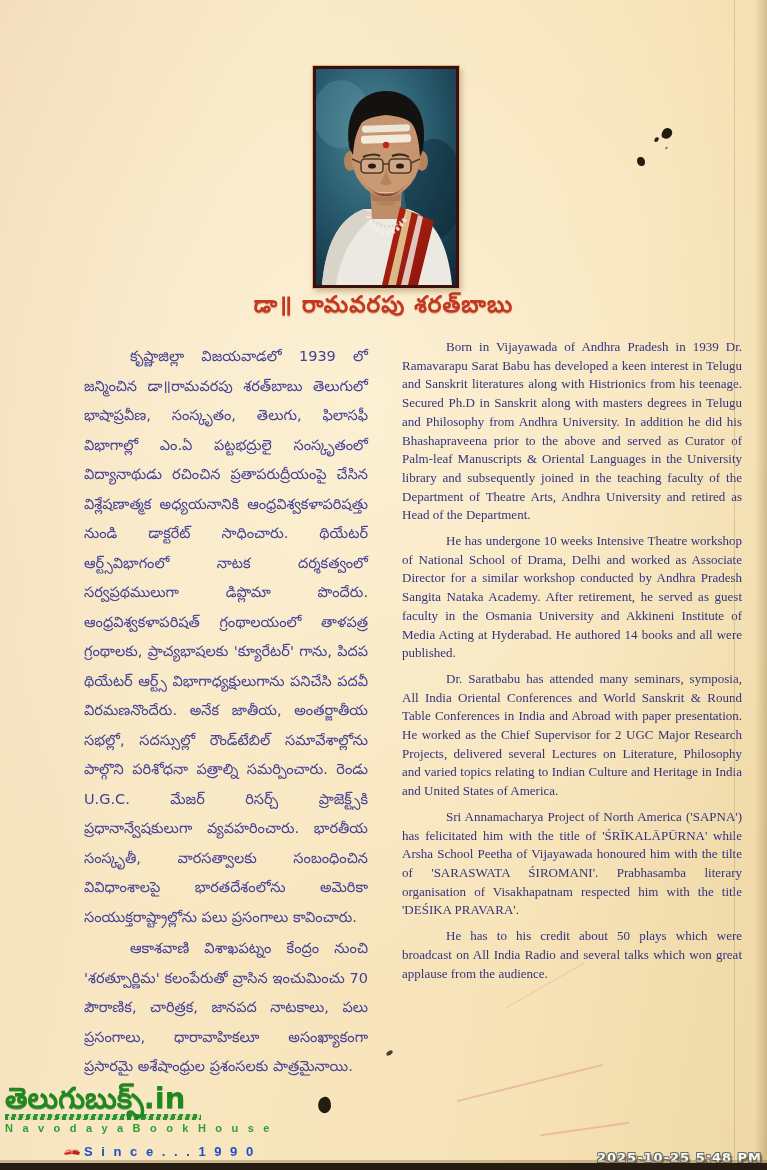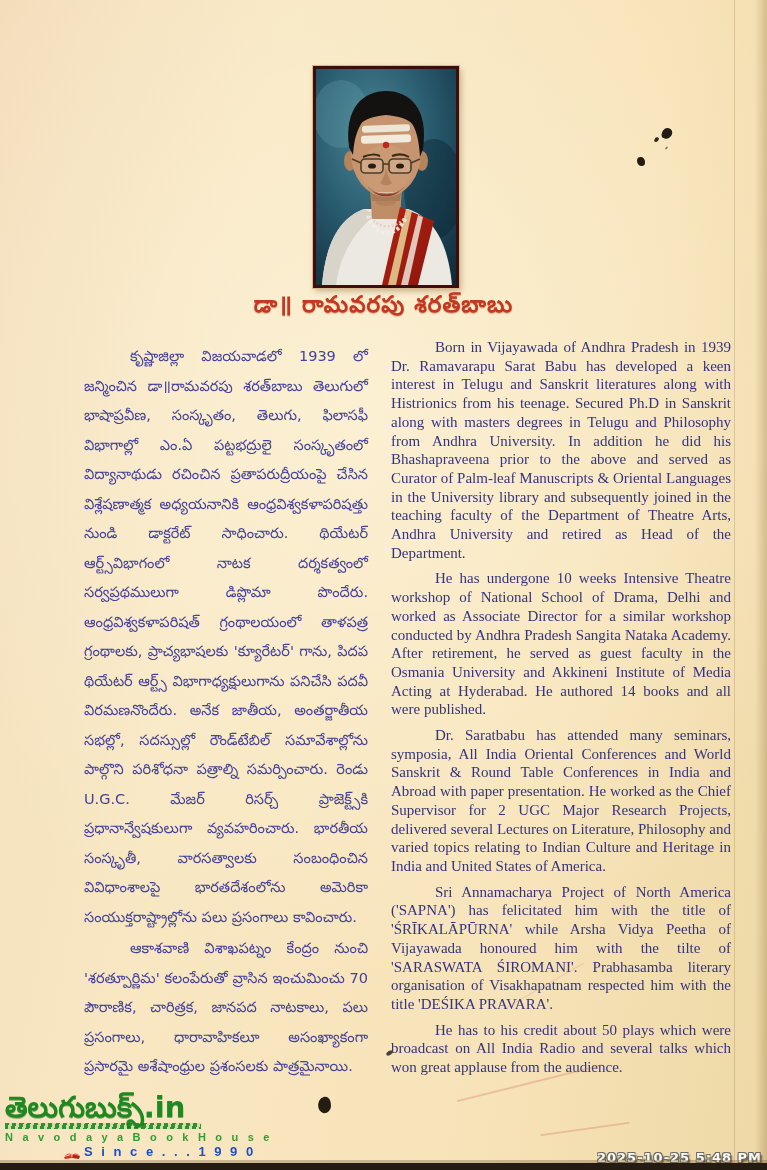--- a/index.html
+++ b/index.html
@@ -36,23 +36,23 @@
   
   .col { position: absolute; text-align: justify; }
   .col-telugu {
     left: 84px; top: 342px; width: 284px;
     font-family: "DejaVu Sans", sans-serif;
     font-size: 14.5px; line-height: 29.5px;
     color: #43419a;
   }
   .col-telugu p { text-indent: 46px; margin-bottom: 2px; }
   .col-english {
-    left: 391px; top: 338px; width: 340px;
+    left: 402px; top: 338px; width: 340px;
     font-family: "Liberation Serif", serif;
-    font-size: 15px; line-height: 18.7px;
+    font-size: 13px; line-height: 18.7px;
     color: #34347f;
   }
   .col-english p { text-indent: 44px; margin-bottom: 7px; }
   
   .watermark { position: absolute; left: 5px; bottom: 11px; }
   .wm-site {
     font-family: "DejaVu Sans", sans-serif;
     font-size: 29px; font-weight: 700; line-height: 30px;
     color: #1c8a1e;
     text-shadow: 0 1px 0 rgba(10,70,10,.45);
@@ -60,21 +60,21 @@
   }
   .wm-strip {
     width: 196px; height: 6px; margin: 1px 0 2px 0;
     background: repeating-linear-gradient(105deg, #2d9330 0 4px, rgba(45,147,48,.15) 4px 7px);
   }
   .wm-publisher {
     font-family: "Liberation Sans", sans-serif;
     font-size: 11px; font-weight: 700; letter-spacing: 3.2px;
     color: #2f9e33;
   }
-  .wm-since-row { display: flex; align-items: flex-end; margin-left: 58px; margin-top: 1px; }
+  .wm-since-row { display: flex; align-items: flex-start; margin-left: 58px; margin-top: 10px; }
   .wm-since {
     font-family: "Liberation Sans", sans-serif;
     font-size: 13px; font-weight: 700; letter-spacing: 2.5px;
     color: #1d4fc6;
   }
   .book-icon { margin-right: 3px; }
   
   .timestamp {
     position: absolute; right: 5px; bottom: 5px;
     font-family: "DejaVu Sans", sans-serif;
@@ -176,21 +176,21 @@
 
   <div class="col col-telugu">
     <p>కృష్ణాజిల్లా విజయవాడలో 1939 లో జన్మించిన డా॥రామవరపు శరత్‌బాబు తెలుగులో భాషాప్రవీణ, సంస్కృతం, తెలుగు, ఫిలాసఫీ విభాగాల్లో ఎం.ఏ పట్టభద్రులై సంస్కృతంలో విద్యానాథుడు రచించిన ప్రతాపరుద్రీయంపై చేసిన విశ్లేషణాత్మక అధ్యయనానికి ఆంధ్రవిశ్వకళాపరిషత్తు నుండి డాక్టరేట్ సాధించారు. థియేటర్ ఆర్ట్స్‌విభాగంలో నాటక దర్శకత్వంలో సర్వప్రథములుగా డిప్లొమా పొందేరు. ఆంధ్రవిశ్వకళాపరిషత్ గ్రంథాలయంలో తాళపత్ర గ్రంథాలకు, ప్రాచ్యభాషలకు 'క్యూరేటర్' గాను, పిదప థియేటర్ ఆర్ట్స్ విభాగాధ్యక్షులుగాను పనిచేసి పదవీ విరమణనొందేరు. అనేక జాతీయ, అంతర్జాతీయ సభల్లో, సదస్సుల్లో రౌండ్‌టేబిల్ సమావేశాల్లోను పాల్గొని పరిశోధనా పత్రాల్ని సమర్పించారు. రెండు U.G.C. మేజర్ రిసర్చ్ ప్రాజెక్ట్స్‌కి ప్రధానాన్వేషకులుగా వ్యవహరించారు. భారతీయ సంస్కృతీ, వారసత్వాలకు సంబంధించిన వివిధాంశాలపై భారతదేశంలోను అమెరికా సంయుక్తరాష్ట్రాల్లోను పలు ప్రసంగాలు కావించారు.</p>
     <p>ఆకాశవాణి విశాఖపట్నం కేంద్రం నుంచి 'శరత్పూర్ణిమ' కలంపేరుతో వ్రాసిన ఇంచుమించు 70 పౌరాణిక, చారిత్రక, జానపద నాటకాలు, పలు ప్రసంగాలు, ధారావాహికలూ అసంఖ్యాకంగా ప్రసారమై అశేషాంధ్రుల ప్రశంసలకు పాత్రమైనాయి.</p>
   </div>
 
   <div class="col col-english">
     <p>Born in Vijayawada of Andhra Pradesh in 1939 Dr. Ramavarapu Sarat Babu has developed a keen interest in Telugu and Sanskrit literatures along with Histrionics from his teenage. Secured Ph.D in Sanskrit along with masters degrees in Telugu and Philosophy from Andhra University. In addition he did his Bhashapraveena prior to the above and served as Curator of Palm-leaf Manuscripts &amp; Oriental Languages in the University library and subsequently joined in the teaching faculty of the Department of Theatre Arts, Andhra University  and retired as Head of the Department.</p>
     <p>He has undergone 10 weeks Intensive Theatre workshop of National School of Drama, Delhi and worked as Associate Director for a similar workshop conducted by Andhra Pradesh Sangita Nataka Academy. After retirement, he served as guest faculty in the Osmania University and Akkineni Institute of Media Acting at Hyderabad. He authored 14 books and all were published.</p>
     <p>Dr. Saratbabu has attended many seminars, symposia, All India Oriental Conferences and World Sanskrit &amp; Round Table Conferences in India and Abroad with paper presentation. He worked as the Chief Supervisor for 2 UGC Major Research Projects, delivered several Lectures on Literature, Philosophy and varied topics relating to Indian Culture and Heritage in India and United States of America.</p>
-    <p>Sri Annamacharya Project of North America ('SAPNA') has felicitated him with the title of 'ŚRĪKALĀPŪRNA' while Arsha Vidya Peetha of Vijayawada honoured him with the tilte of 'SARASWATA ŚIROMANI'. Prabhasamba literary organisation of Visakhapatnam respected him with the title 'DEŚIKA PRAVARA'.</p>
+    <p>Sri Annamacharya Project of North America ('SAPNA') has felicitated him with the title of 'ŚRĪKALĀPŪRNA' while Arsha School Peetha of Vijayawada honoured him with the tilte of 'SARASWATA ŚIROMANI'. Prabhasamba literary organisation of Visakhapatnam respected him with the title 'DEŚIKA PRAVARA'.</p>
     <p>He has to his credit about 50 plays which were broadcast on All India Radio and several talks which won great applause from the audience.</p>
   </div>
 
   <div class="watermark">
     <div class="wm-site">తెలుగుబుక్స్.in</div>
     <div class="wm-strip"></div>
     <div class="wm-publisher">N a v o d a y a   B o o k   H o u s e</div>
     <div class="wm-since-row">
       <svg class="book-icon" width="18" height="11" viewBox="0 0 18 11">
         <path d="M1,9 L8,7 L9,10 L2,11 Z" fill="#d93025"></path>

